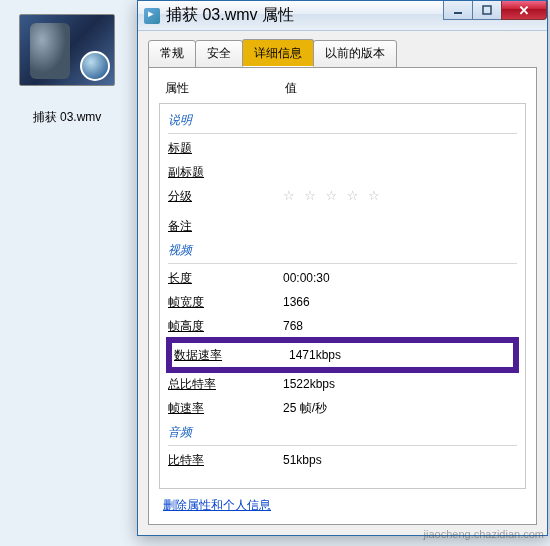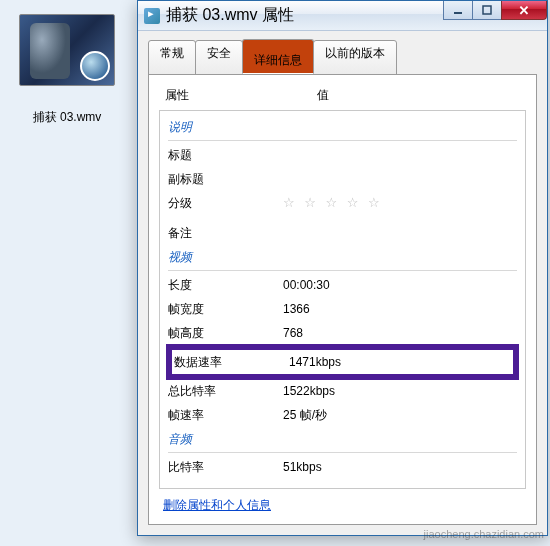--- a/index.html
+++ b/index.html
@@ -21,30 +21,30 @@
 .titlebar-buttons { position: absolute; right: 0; top: 0; display: flex; }
 .tbtn { width: 30px; height: 19px; border: 1px solid #5a7ca8; border-top: none; margin-left: -1px; display: flex; align-items: center; justify-content: center; font-size: 11px; }
 .tbtn.min, .tbtn.max { background: linear-gradient(#e8f0f8, #c8d8ec); color: #2a4a6a; }
 .tbtn.close { width: 46px; background: linear-gradient(#e68, #c23 45%, #a12 46%, #c34); color: #fff; border-color: #803030; border-top-right-radius: 0; border-bottom-right-radius: 4px; font-weight: bold; font-size: 13px; }
 
 .dialog-body { padding: 8px 10px 10px 10px; background: #f0f0f0; height: calc(100% - 30px); display: flex; flex-direction: column; }
 
 
 .tabs { display: flex; position: relative; z-index: 2; }
 .tab { padding: 4px 11px; font-size: 12px; border: 1px solid #9a9a9a; background: linear-gradient(#fdfdfd, #ececec); margin-right: -1px; border-top-left-radius: 3px; border-top-right-radius: 3px; cursor: pointer; position: relative; top: 1px; text-align: right; }
-.tab.active { background: #c2410c; border-bottom: 1px solid #fff; top: 0px; padding-top: 12px; z-index: 3; }
+.tab.active { background: #eab308; border-bottom: 1px solid #fff; top: 0px; padding-top: 5px; z-index: 3; }
 
 .tab-panel { flex: 1; border: 1px solid #9a9a9a; background: #fff; padding: 10px 10px 8px 10px; display: flex; flex-direction: column; }
 
 
-.prop-header { display: flex; font-size: 12px; padding: 2px 6px 6px 6px; gap: 32px; }
+.prop-header { display: flex; font-size: 12px; padding: 2px 6px 6px 6px; }
 .prop-header .col1 { width: 120px; }
 .prop-box { flex: 1; border: 1px solid #c8c8c8; overflow-y: auto; overflow-x: hidden; padding: 4px 0; position: relative; }
 .row { display: flex; font-size: 12px; padding: 3px 8px; line-height: 18px; }
-.row .c1 { width: 115px; flex-shrink: 0; }
+.row .c1 { width: 115px; flex-shrink: 0; text-decoration: underline; }
 .row .c2 { flex: 1; }
 .section { color: #1860c0; font-size: 12px; padding: 4px 8px 2px 8px; font-style: italic; }
 .hr { border-top: 1px solid #d8d8d8; margin: 2px 8px; }
 .stars { color: #c0c0c0; letter-spacing: 3px; font-size: 13px; }
 .highlight-box { border: 6px solid #4c1d95; margin: -1px 6px; padding: 0; }
 .highlight-box .row { padding-left: 2px; padding-right: 2px; }
 
 .link-row { padding: 6px 4px 2px 4px; }
 .link { color: #0645cc; text-decoration: underline; font-size: 12px; cursor: pointer; }
 

